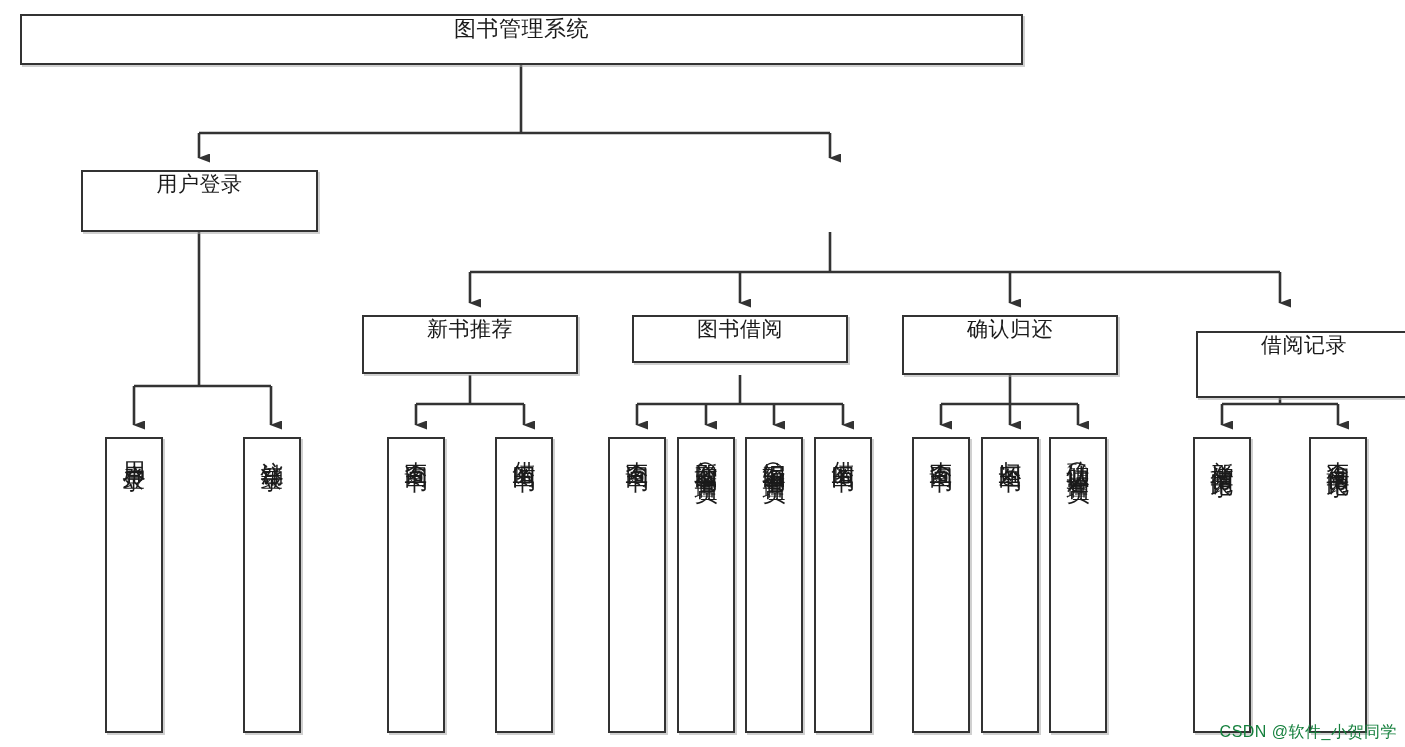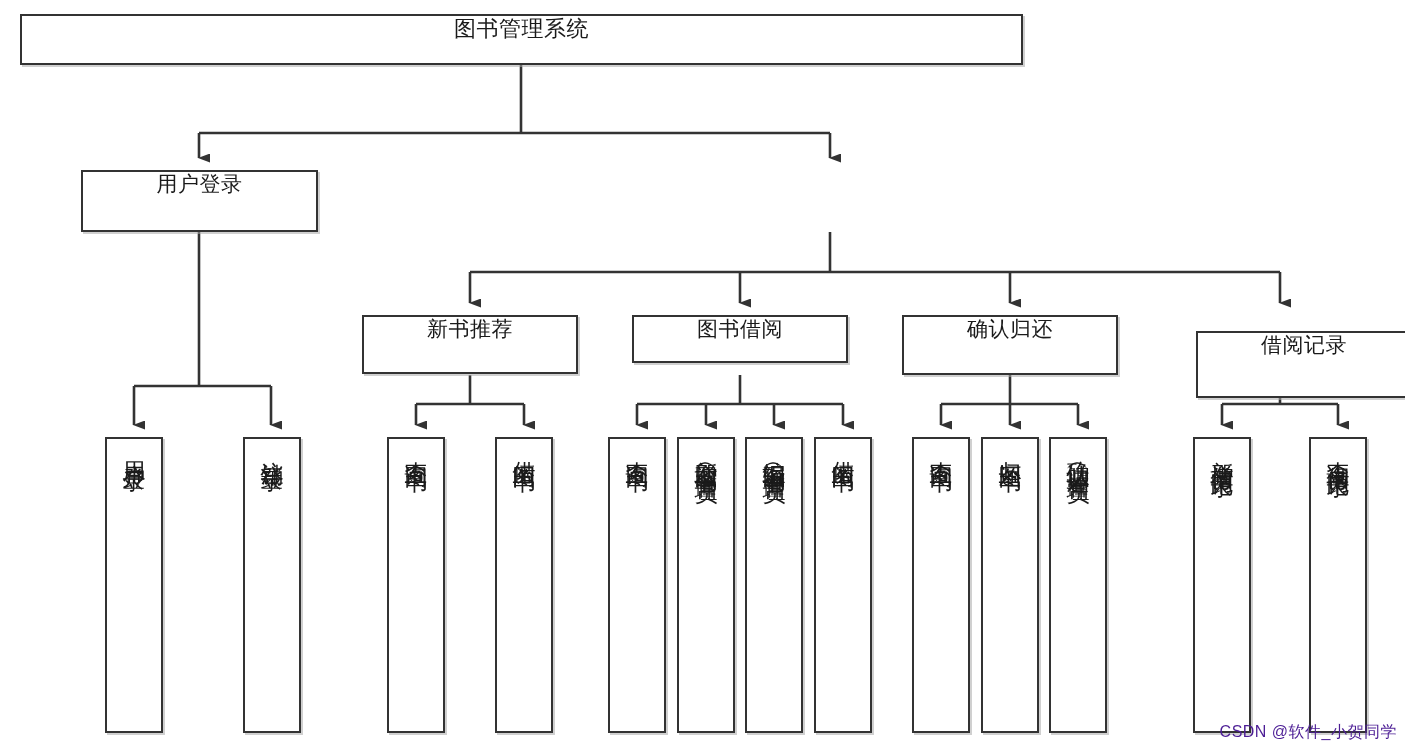--- a/index.html
+++ b/index.html
@@ -63,21 +63,21 @@
     font-size: 23px;
     line-height: 1.0;
     letter-spacing: 3px;
     white-space: nowrap;
   }
   .watermark {
     position: absolute;
     right: 8px;
     bottom: 4px;
     font-size: 16px;
-    color: #4c1d95;
+    color: #15803d;
     z-index: 5;
     letter-spacing: 0.5px;
     white-space: nowrap;
   }
 </style>
 </head>
 <body>
 
 <div id="diagram-root">
 

